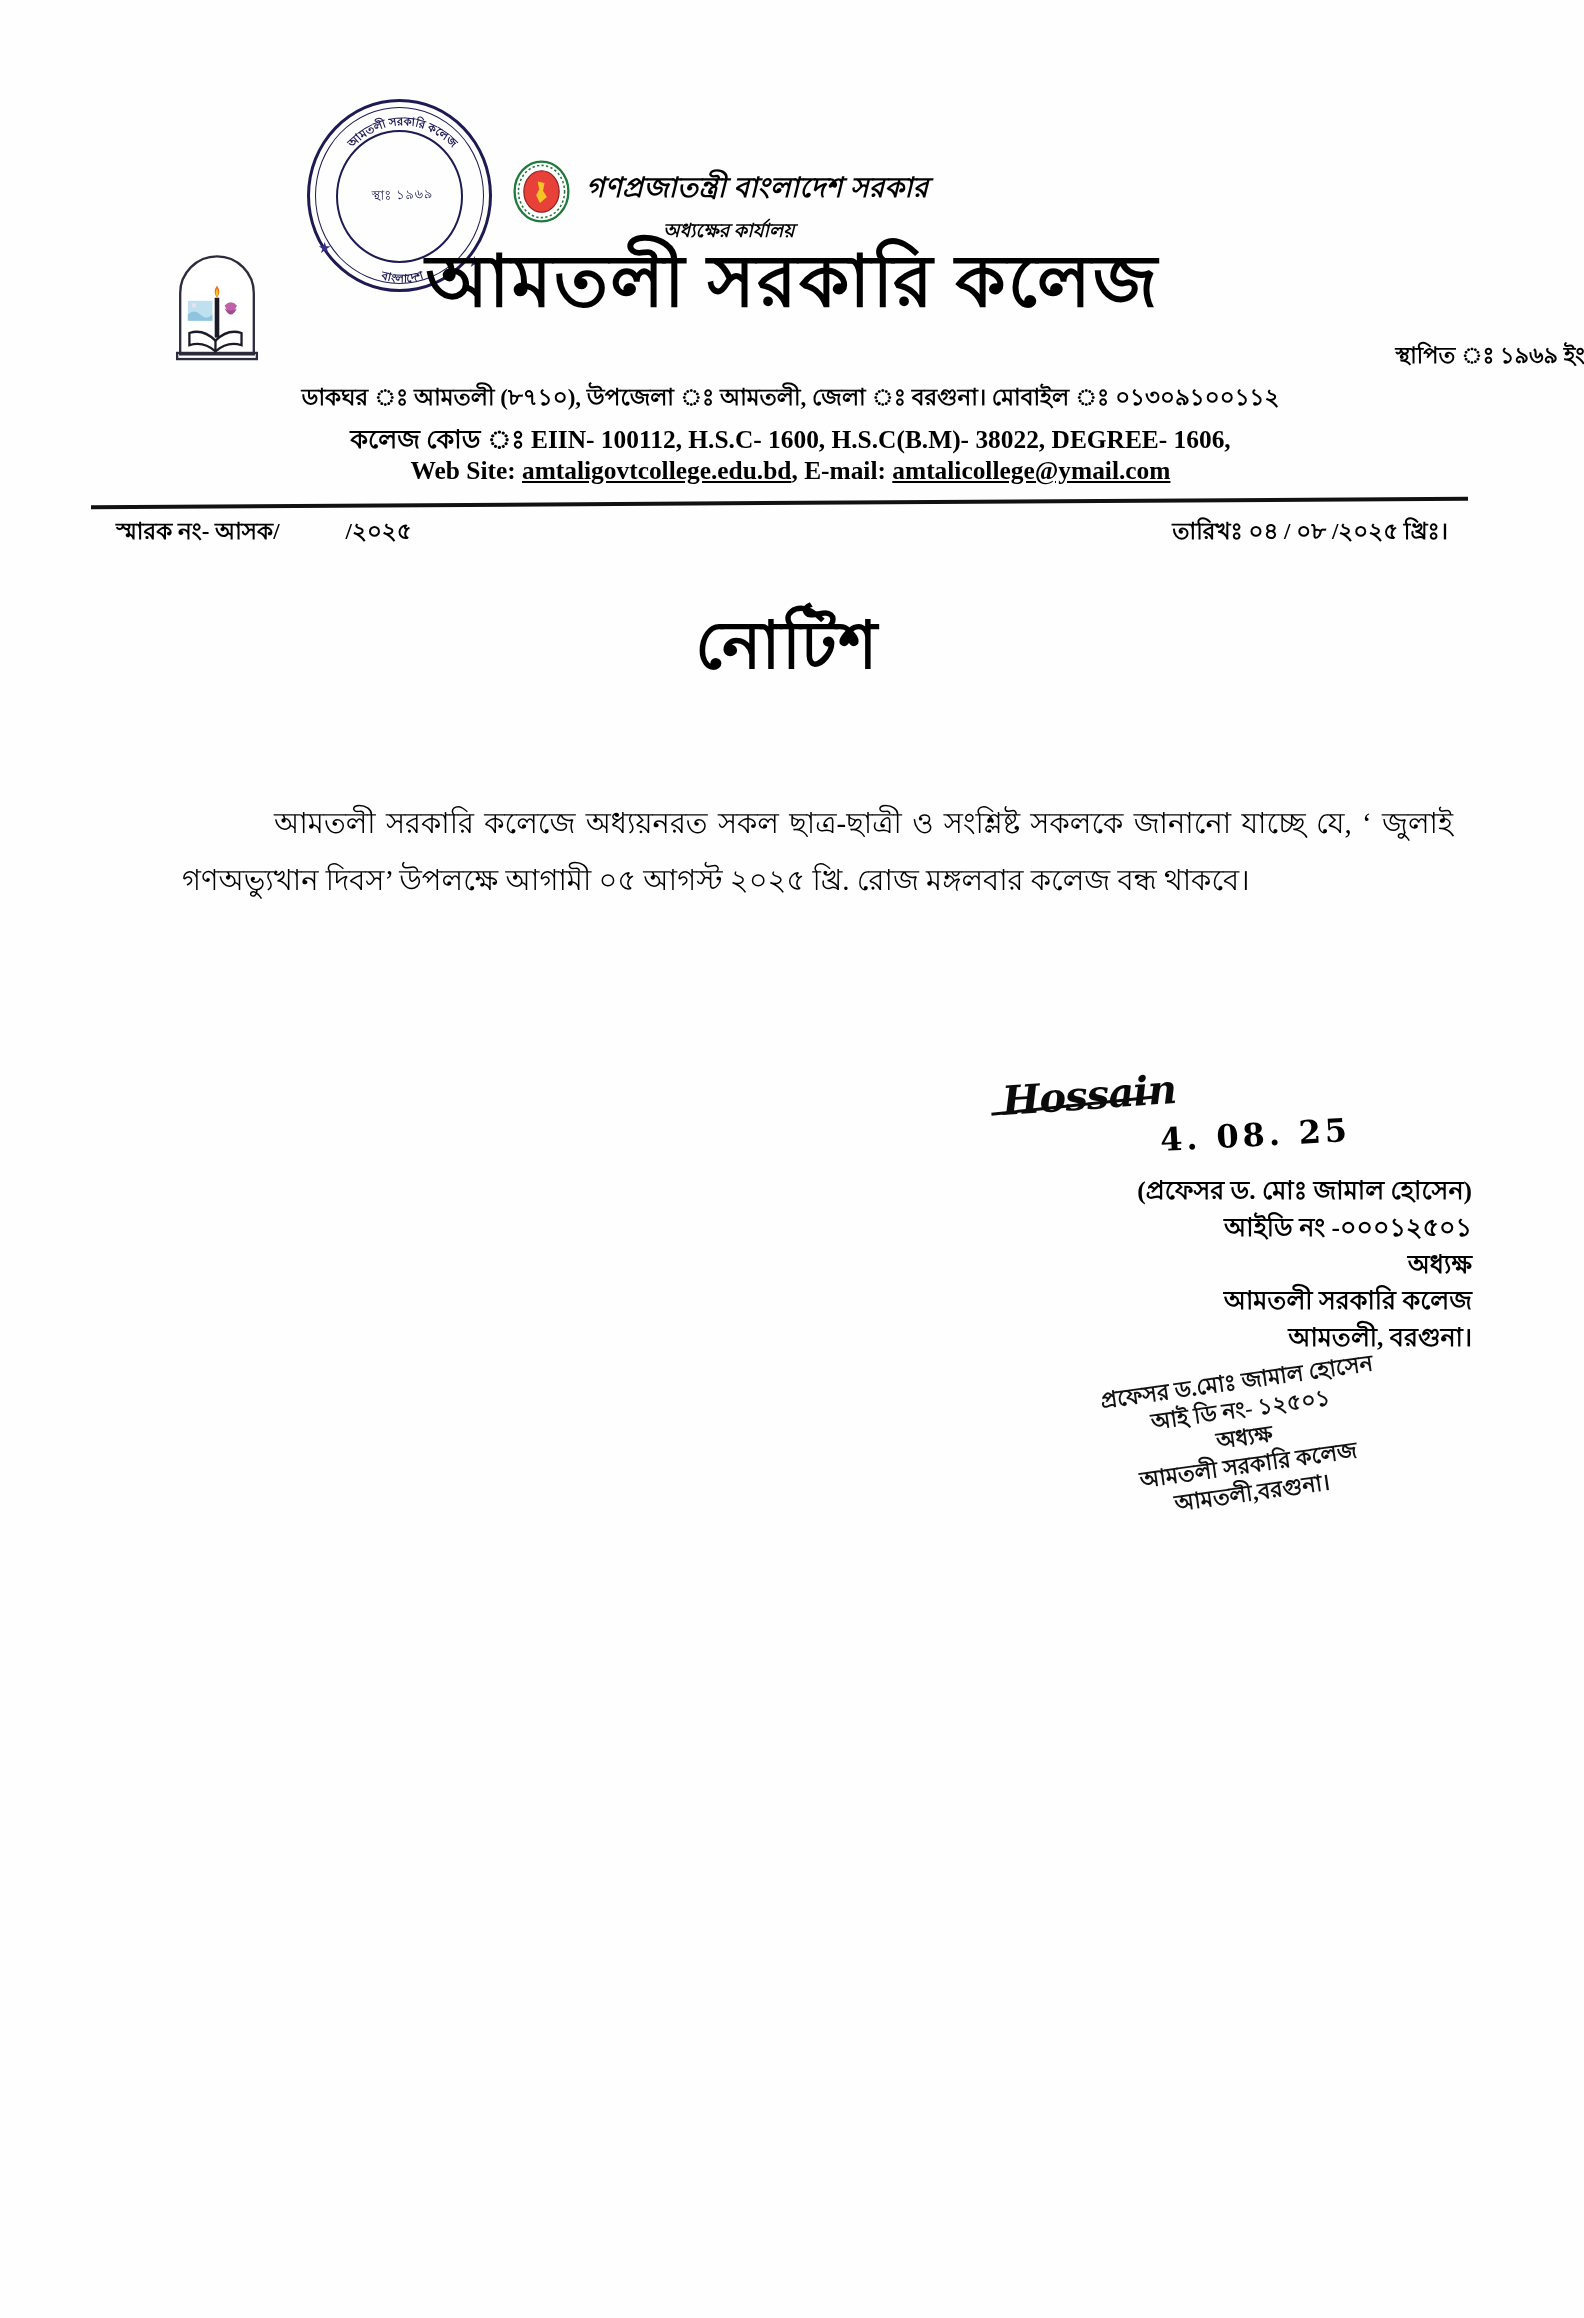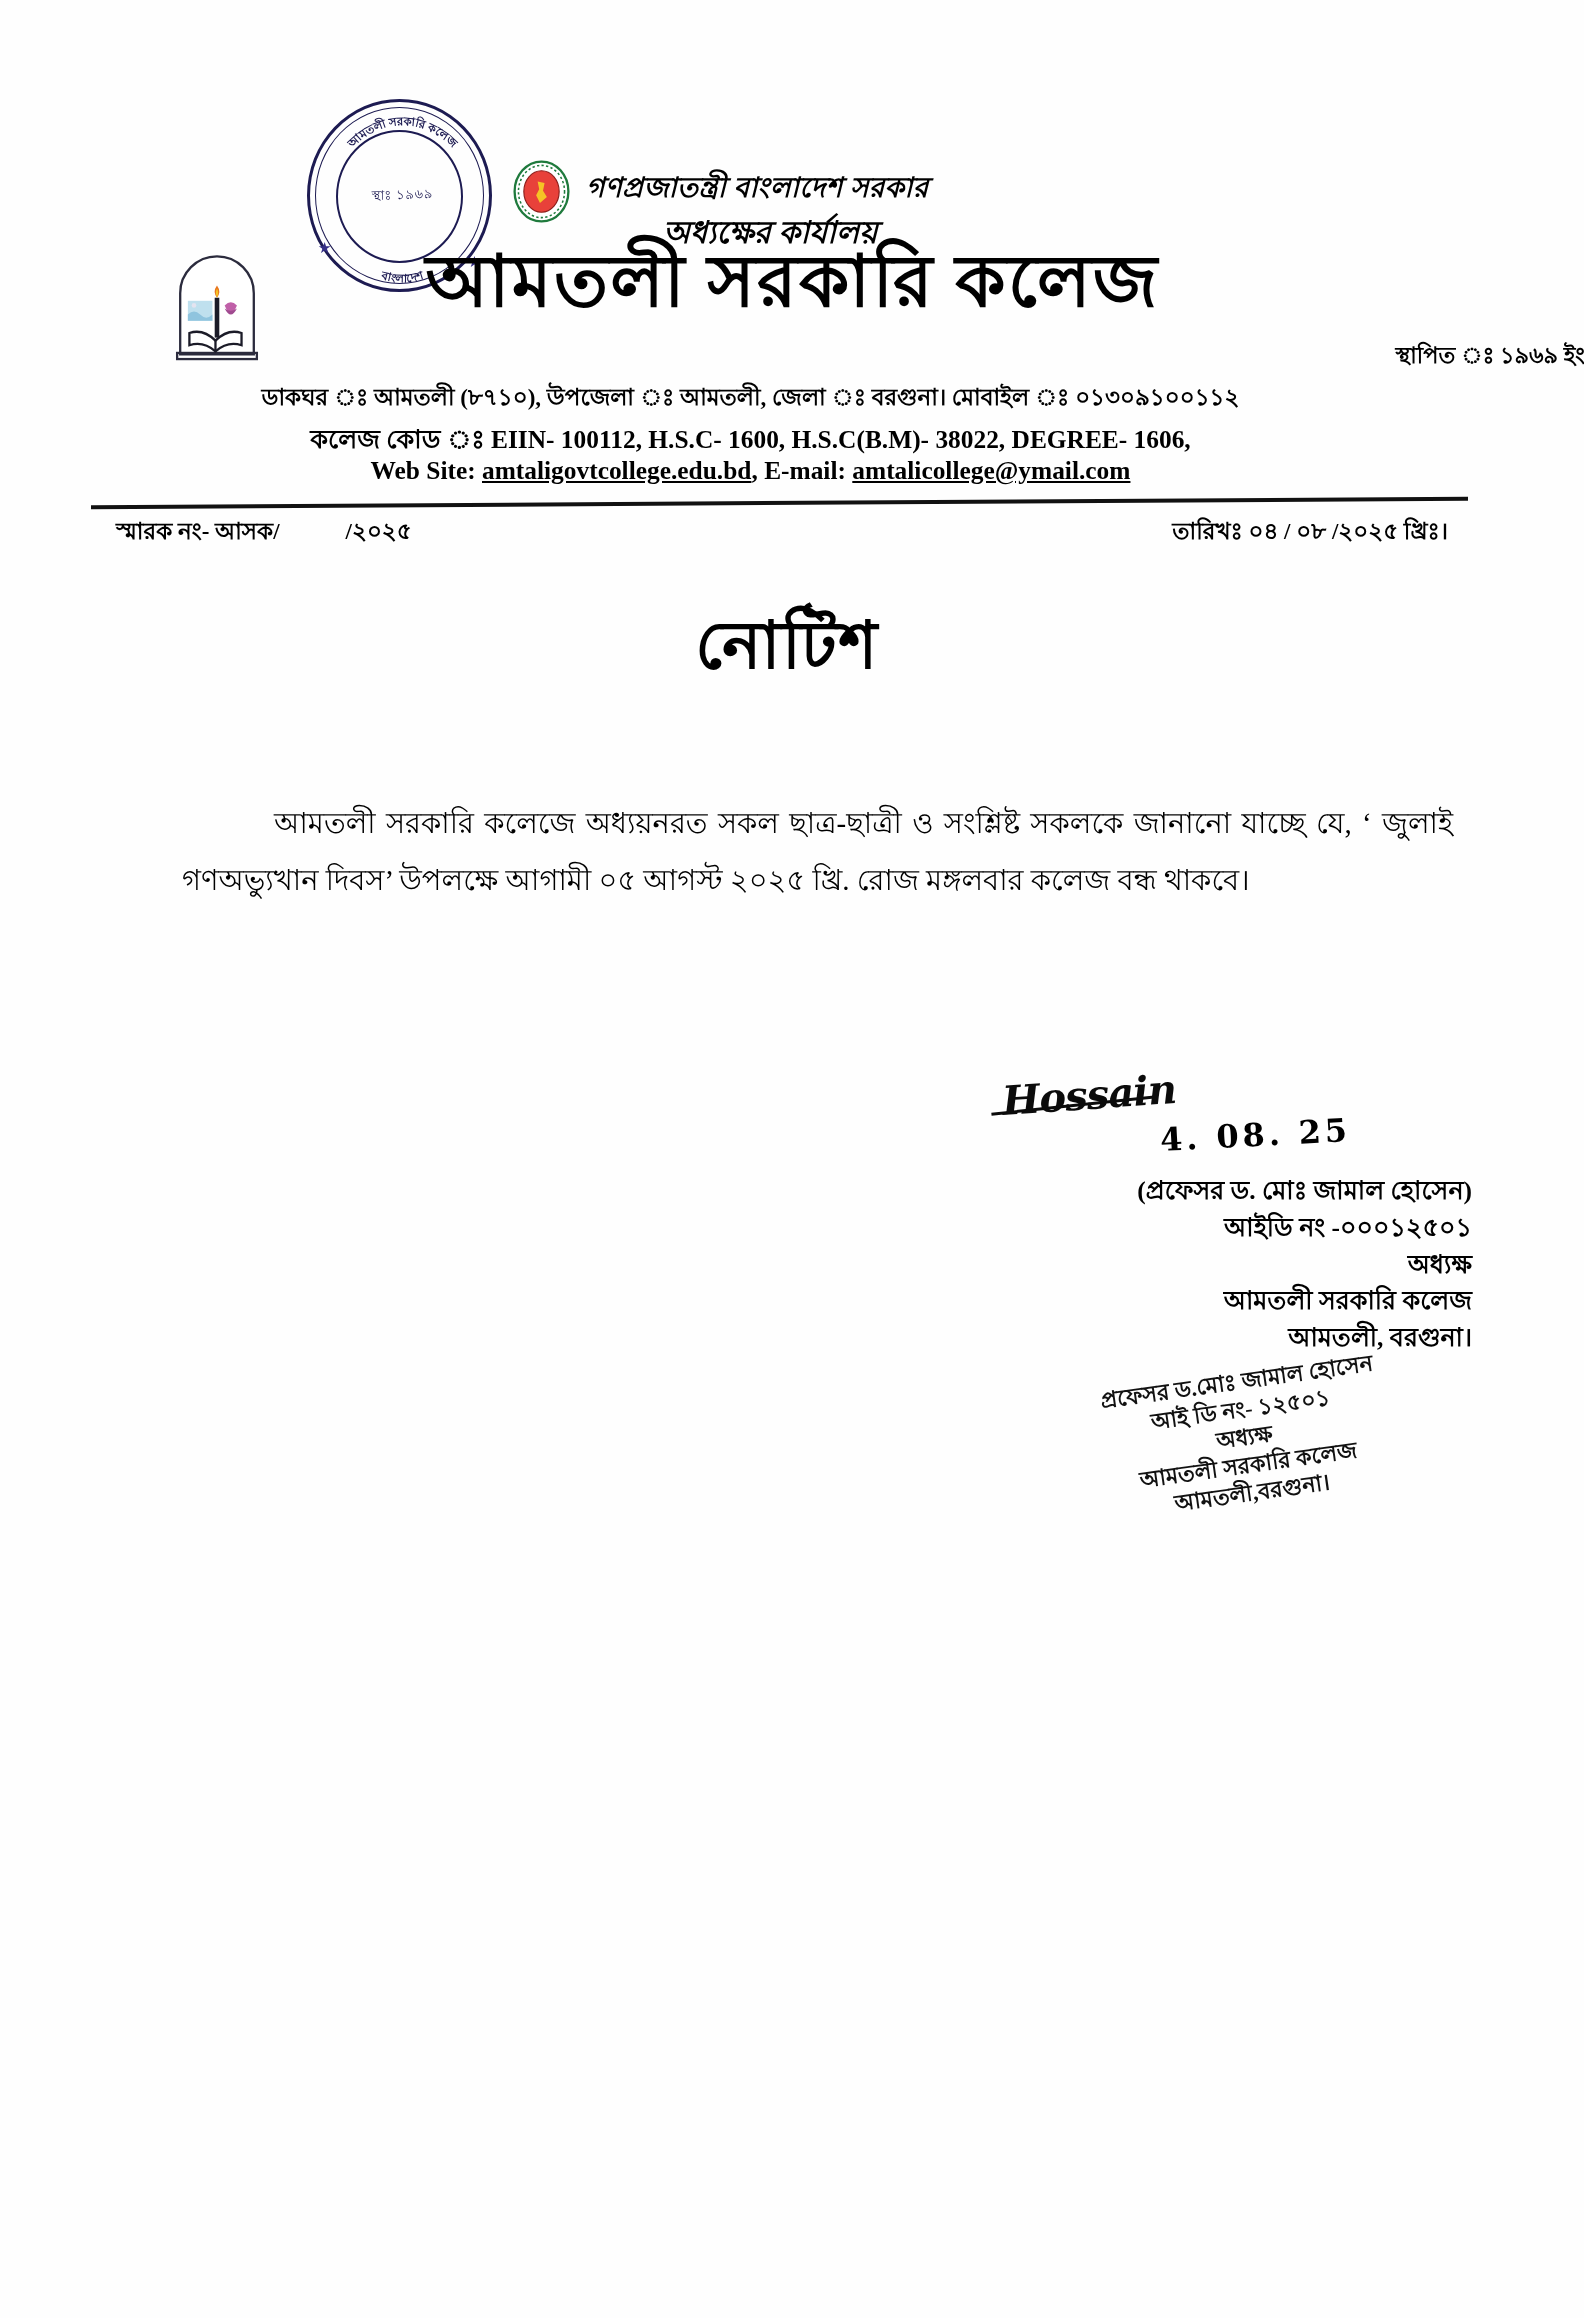--- a/index.html
+++ b/index.html
@@ -79,22 +79,22 @@
     position: absolute;
     left: 586px; top: 166px;
     font-size: 28px;
     font-weight: bold;
     font-style: italic;
     letter-spacing: 0.4px;
     white-space: nowrap;
   }
   .gov-line2 {
     position: absolute;
-    left: 663px; top: 208px;
-    font-size: 31px;
+    left: 663px; top: 216px;
+    font-size: 19px;
     font-weight: bold;
     font-style: italic;
     white-space: nowrap;
   }
 
   .college-logo {
     position: absolute;
     left: 171px; top: 253px;
     width: 92px; height: 114px;
   }
@@ -117,20 +117,21 @@
     text-align: right;
     font-size: 22.4px;
     font-weight: bold;
   }
   .addr-line {
     position: absolute;
     left: 0;
     width: 1501px;
     text-align: center;
     white-space: nowrap;
+    padding-left: 40px;
   }
   .addr1 { top: 379px; font-size: 23px; font-weight: bold; }
   .addr2 { top: 420px; font-size: 25.4px; font-weight: bold; font-family: "Liberation Serif", serif; }
   .addr3 { top: 456px; font-size: 25.4px; font-weight: bold; text-align: center; }
   .addr3 .u { text-decoration: underline; }
 
   .hrule {
     position: absolute;
     left: 91px; top: 501px;
     width: 1377px; height: 3.9px;

